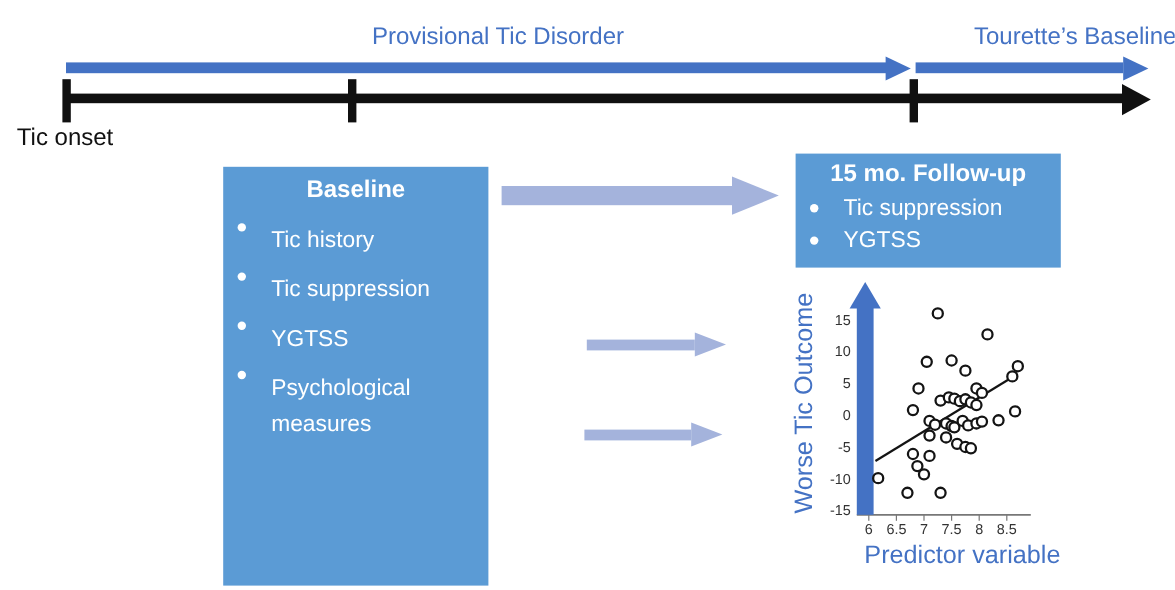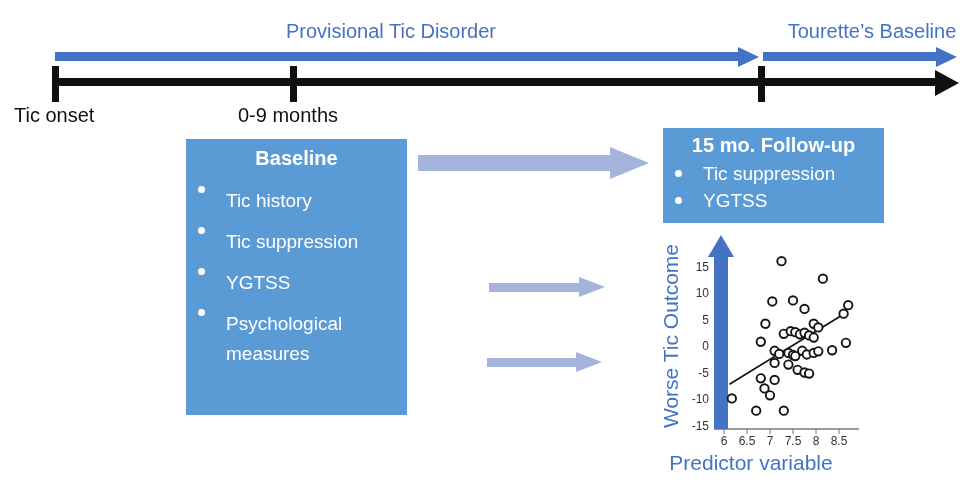--- a/index.html
+++ b/index.html
@@ -2,21 +2,21 @@
 <html><head>
 <meta charset="utf-8">
 <style>
   html,body{margin:0;padding:0;background:#ffffff;}
   #stage{
     position:relative;width:979px;height:492px;background:#ffffff;overflow:hidden;
     font-family:"Liberation Sans",sans-serif;
   }
   .abs{position:absolute;}
   
-  .phase-label{color:#4472C4;font-size:20px;text-align:center;white-space:nowrap;}
+  .phase-label{color:#4472C4;font-size:20px;text-align:center;white-space:nowrap;margin-left:24px;}
   .blue-bar{background:#4472C4;height:9px;}
   .blue-head{width:0;height:0;border-top:10px solid transparent;border-bottom:10px solid transparent;border-left:21px solid #4472C4;}
   .black-bar{background:#101010;height:8px;}
   .black-head{width:0;height:0;border-top:13px solid transparent;border-bottom:13px solid transparent;border-left:24px solid #101010;}
   .tickmark{background:#101010;width:7px;height:36px;}
   .time-label{color:#111111;font-size:20px;text-align:left;white-space:nowrap;}
   
   .bluebox{background:#5B9BD5;color:#ffffff;}
   .bluebox .box-title{font-weight:bold;font-size:20px;text-align:center;padding-top:8px;}
   .bullet-row{display:flex;align-items:flex-start;}
@@ -47,23 +47,22 @@
   <div class="abs blue-bar" style="left:763px;top:52px;width:173px;"></div>
   <div class="abs blue-head" style="left:936px;top:47px;"></div>
 
   <div class="abs black-bar" style="left:55px;top:78px;width:881px;"></div>
   <div class="abs black-head" style="left:935px;top:70px;"></div>
   <div class="abs tickmark" style="left:52px;top:66px;"></div>
   <div class="abs tickmark" style="left:290px;top:66px;"></div>
   <div class="abs tickmark" style="left:758px;top:66px;"></div>
 
   <div class="abs time-label" style="left:14px;top:104px;">Tic onset</div>
-  <div class="abs time-label" style="left:238px;top:104px;width:112px;">0-9 months</div>
 
-  <div id="baseline-box" class="abs bluebox" style="left:186px;top:139px;width:221px;height:276px;">
+  <div id="baseline-box" class="abs bluebox" style="left:186px;top:139px;width:221px;height:349px;">
     <div class="box-title">Baseline</div>
     <div style="margin-top:5px;">
       <div class="bullet-row">
         <span class="bullet-dot"></span>
         <span class="bullet-text">Tic history</span>
       </div>
       <div class="bullet-row">
         <span class="bullet-dot"></span>
         <span class="bullet-text">Tic suppression</span>
       </div>
@@ -162,15 +161,15 @@
       <circle cx="159.5" cy="139.5" r="4.2" fill="#ffffff" stroke="#141414" stroke-width="1.9"></circle>
       <circle cx="164.09999999999997" cy="140.56" r="4.2" fill="#ffffff" stroke="#141414" stroke-width="1.9"></circle>
       <circle cx="115.79999999999998" cy="145.32999999999998" r="4.2" fill="#ffffff" stroke="#141414" stroke-width="1.9"></circle>
       <circle cx="129.59999999999997" cy="146.92000000000002" r="4.2" fill="#ffffff" stroke="#141414" stroke-width="1.9"></circle>
       <circle cx="119.47999999999999" cy="155.4" r="4.2" fill="#ffffff" stroke="#141414" stroke-width="1.9"></circle>
       <circle cx="125" cy="162.29" r="4.2" fill="#ffffff" stroke="#141414" stroke-width="1.9"></circle>
       <circle cx="86.82" cy="165.47" r="4.2" fill="#ffffff" stroke="#141414" stroke-width="1.9"></circle>
       <circle cx="111.20000000000002" cy="177.66" r="4.2" fill="#ffffff" stroke="#141414" stroke-width="1.9"></circle>
       <circle cx="138.79999999999998" cy="177.66" r="4.2" fill="#ffffff" stroke="#141414" stroke-width="1.9"></circle>
     </svg>
-  <div class="abs axis-title" style="left:661px;top:451px;width:180px;">Predictor variable</div>
+  <div class="abs axis-title" style="left:712px;top:451px;width:180px;">Predictor variable</div>
 
 </div>
 
 </body></html>

